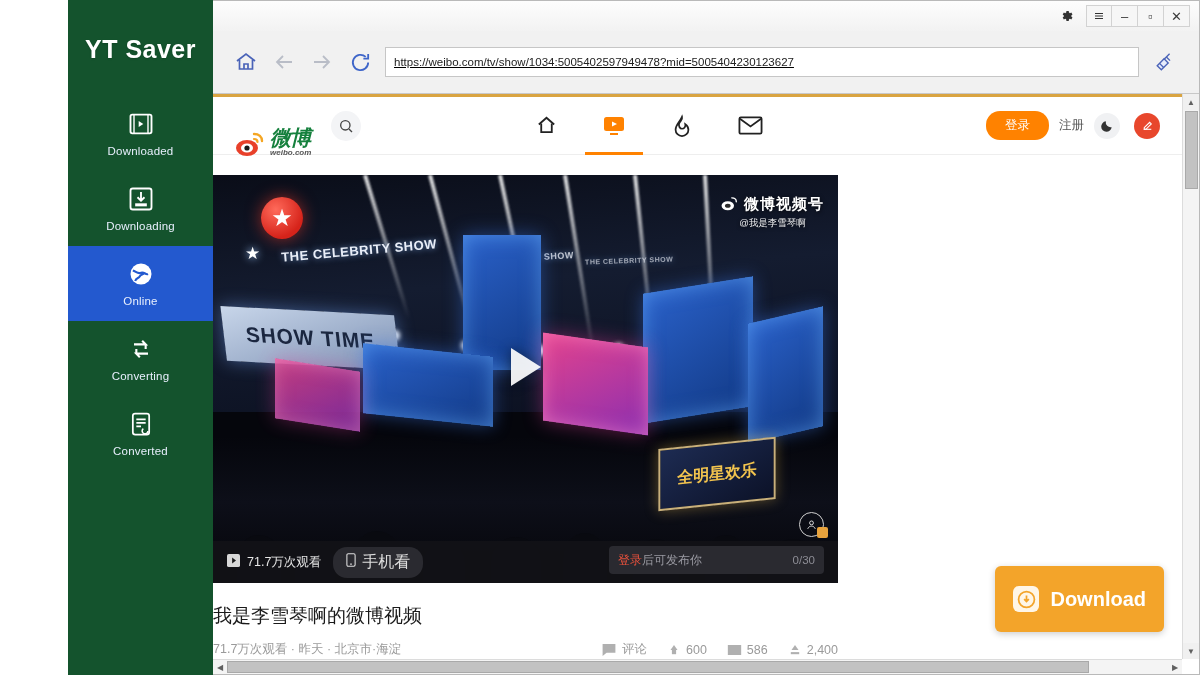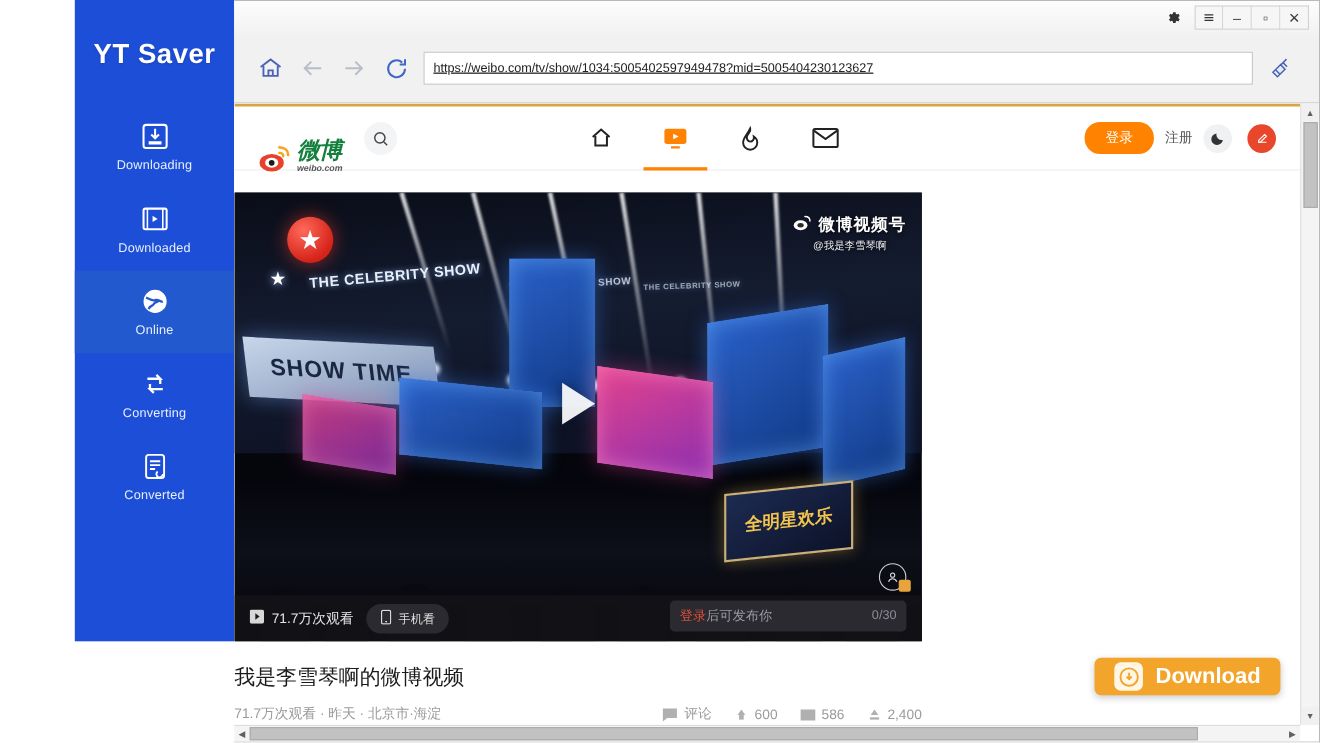--- a/index.html
+++ b/index.html
@@ -5,22 +5,22 @@
   * { box-sizing: border-box; margin: 0; padding: 0; }
   html, body {
     width: 1200px; height: 675px;
     font-family: "Liberation Sans", sans-serif;
     overflow: hidden; background: #fff;
   }
   .app { position: relative; width: 1200px; height: 675px; display: flex; background:#fff; }
 
   
   .sidebar {
-    width: 145px; margin-left: 68px; height: 583px;
-    background: #1d4ed8; display: flex; flex-direction: column;
+    width: 145px; margin-left: 68px; height: 675px;
+    background: #14532d; display: flex; flex-direction: column;
     align-items: center; flex: 0 0 auto; position: relative;
   }
   .brand {
     color: #fff; font-size: 25px; font-weight: bold;
     letter-spacing: .5px; margin-top: 35px; margin-bottom: 32px;
     text-shadow: 0 1px 2px rgba(0,0,0,.18);
   }
   .nav-item {
     width: 145px; height: 75px; display: flex; flex-direction: column;
     align-items: center; justify-content: center; gap: 7px;
@@ -192,21 +192,21 @@
     line-height:1.1; box-shadow: 0 0 14px rgba(243,196,78,.35);
   }
   .vbar {
     position:absolute; left:0; right:0; bottom:0; height: 42px;
     background: rgba(18,18,22,.94); display:flex; align-items:center;
     padding: 0 14px; gap: 12px;
   }
   .vb-views { display:flex; align-items:center; gap:7px; color:#e6e6e6; font-size:12.5px;}
   .vb-pill {
     display:flex; align-items:center; gap:6px; background:#2a2a30;
-    border-radius:14px; padding: 5px 13px; color:#ddd; font-size:11px; cursor:pointer;text-align:center;
+    border-radius:14px; padding: 5px 13px; color:#ddd; font-size:16px; cursor:pointer;text-align:center;
   }
   .vb-right { margin-left:auto; display:flex; align-items:flex-end; gap:9px;flex-direction:column; }
   .vb-avatar {
     width:25px; height:25px; border-radius:50%; border:1.5px solid #cfcfcf;
     display:flex; align-items:center; justify-content:center; color:#eee;
     font-size:9px; position:relative;
   }
   .vb-avatar::after {
     content:''; position:absolute; right:-5px; bottom:-2px; width:11px; height:11px;
     background:#e8a33d; border-radius:2px;
@@ -228,21 +228,21 @@
   .vmeta {
     display:flex; padding-top: 12px; color:#9a9a9a;
     font-size: 12.5px; gap: 14px;
   }
   .vmeta-right { margin-left:auto; display:flex; align-items:center; gap: 20px; }
   .vm-stat { display:flex; align-items:center; gap:5px; }
 
   
   .dl {
     position:absolute; right: 35px; bottom: 42px; background:#f3a42a;
-    border-radius: 6px; padding: 4px 18px; display:flex; align-items:center;
+    border-radius: 6px; padding: 20px 18px; display:flex; align-items:center;
     gap: 11px; cursor:pointer; box-shadow: 0 2px 7px rgba(0,0,0,.2);
   }
   .dl-ico {
     width: 26px; height: 26px; border-radius: 6px; background:#fff6e6;
     display:flex; align-items:center; justify-content:center;
   }
   .dl-txt { color:#fff; font-size: 20px; font-weight: bold; }
 
   
   .vscroll {
@@ -267,41 +267,41 @@
   }
   .sb-arrow-h { width:14px; height:15px; display:flex; align-items:center; justify-content:center; font-size:8px; color:#606060; cursor:pointer;}
 </style>
 </head>
 <body>
 
 <div class="app">
 
   <div class="sidebar">
     <div class="brand">YT Saver</div>
+
+    <div class="nav-item">
+      <span class="ico">
+        <svg viewBox="0 0 24 24" fill="none" stroke="#fff" stroke-width="1.6">
+          <rect x="3" y="4" width="18" height="16" rx="1.5"></rect>
+          <path d="M6 4v16M18 4v16" stroke-width="1.2"></path>
+          <path d="M10 9.5l4 2.5-4 2.5z" fill="#fff" stroke="none"></path>
+        </svg>
+      </span>
+      <span class="nav-label">Downloaded</span>
+    </div>
 
     <div class="nav-item">
       <span class="ico">
         <svg viewBox="0 0 24 24" fill="none" stroke="#fff" stroke-width="1.6">
           <rect x="3" y="3" width="18" height="18" rx="2"></rect>
           <path d="M12 6v7M9 10.5l3 3 3-3"></path>
             <path d="M7 17h10" stroke-width="2.6"></path>
         </svg>
       </span>
       <span class="nav-label">Downloading</span>
-    </div>
-
-    <div class="nav-item">
-      <span class="ico">
-        <svg viewBox="0 0 24 24" fill="none" stroke="#fff" stroke-width="1.6">
-          <rect x="3" y="4" width="18" height="16" rx="1.5"></rect>
-          <path d="M6 4v16M18 4v16" stroke-width="1.2"></path>
-          <path d="M10 9.5l4 2.5-4 2.5z" fill="#fff" stroke="none"></path>
-        </svg>
-      </span>
-      <span class="nav-label">Downloaded</span>
     </div>
 
     <div class="nav-item active">
       <span class="ico">
         <svg viewBox="0 0 24 24" fill="none" stroke="#fff" stroke-width="1.6">
           <circle cx="12" cy="12" r="9" fill="#fff" stroke="none"></circle>
           <path d="M5 9c3 1 4 3 7 2s4 2 6 1M7 18c1-3 3-2 4-4s3-1 4-3" stroke="#2359cf" stroke-width="1.8"></path>
         </svg>
       </span>
       <span class="nav-label">Online</span>

